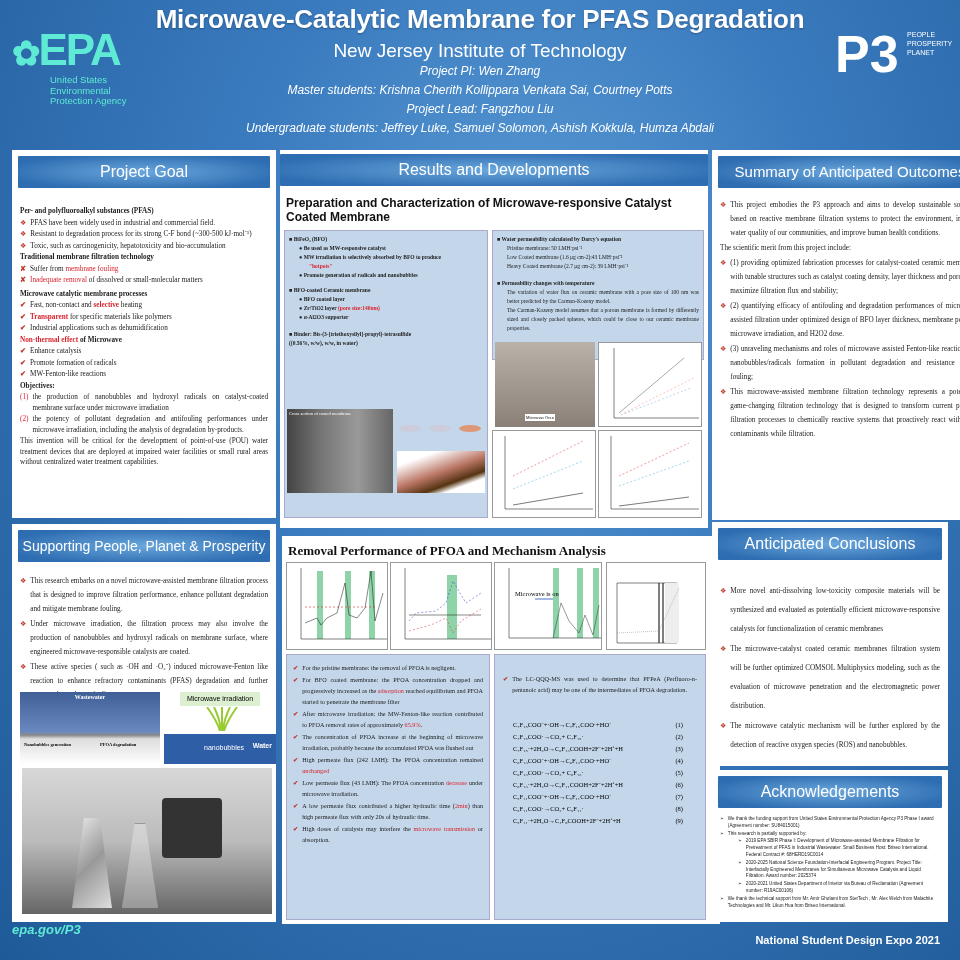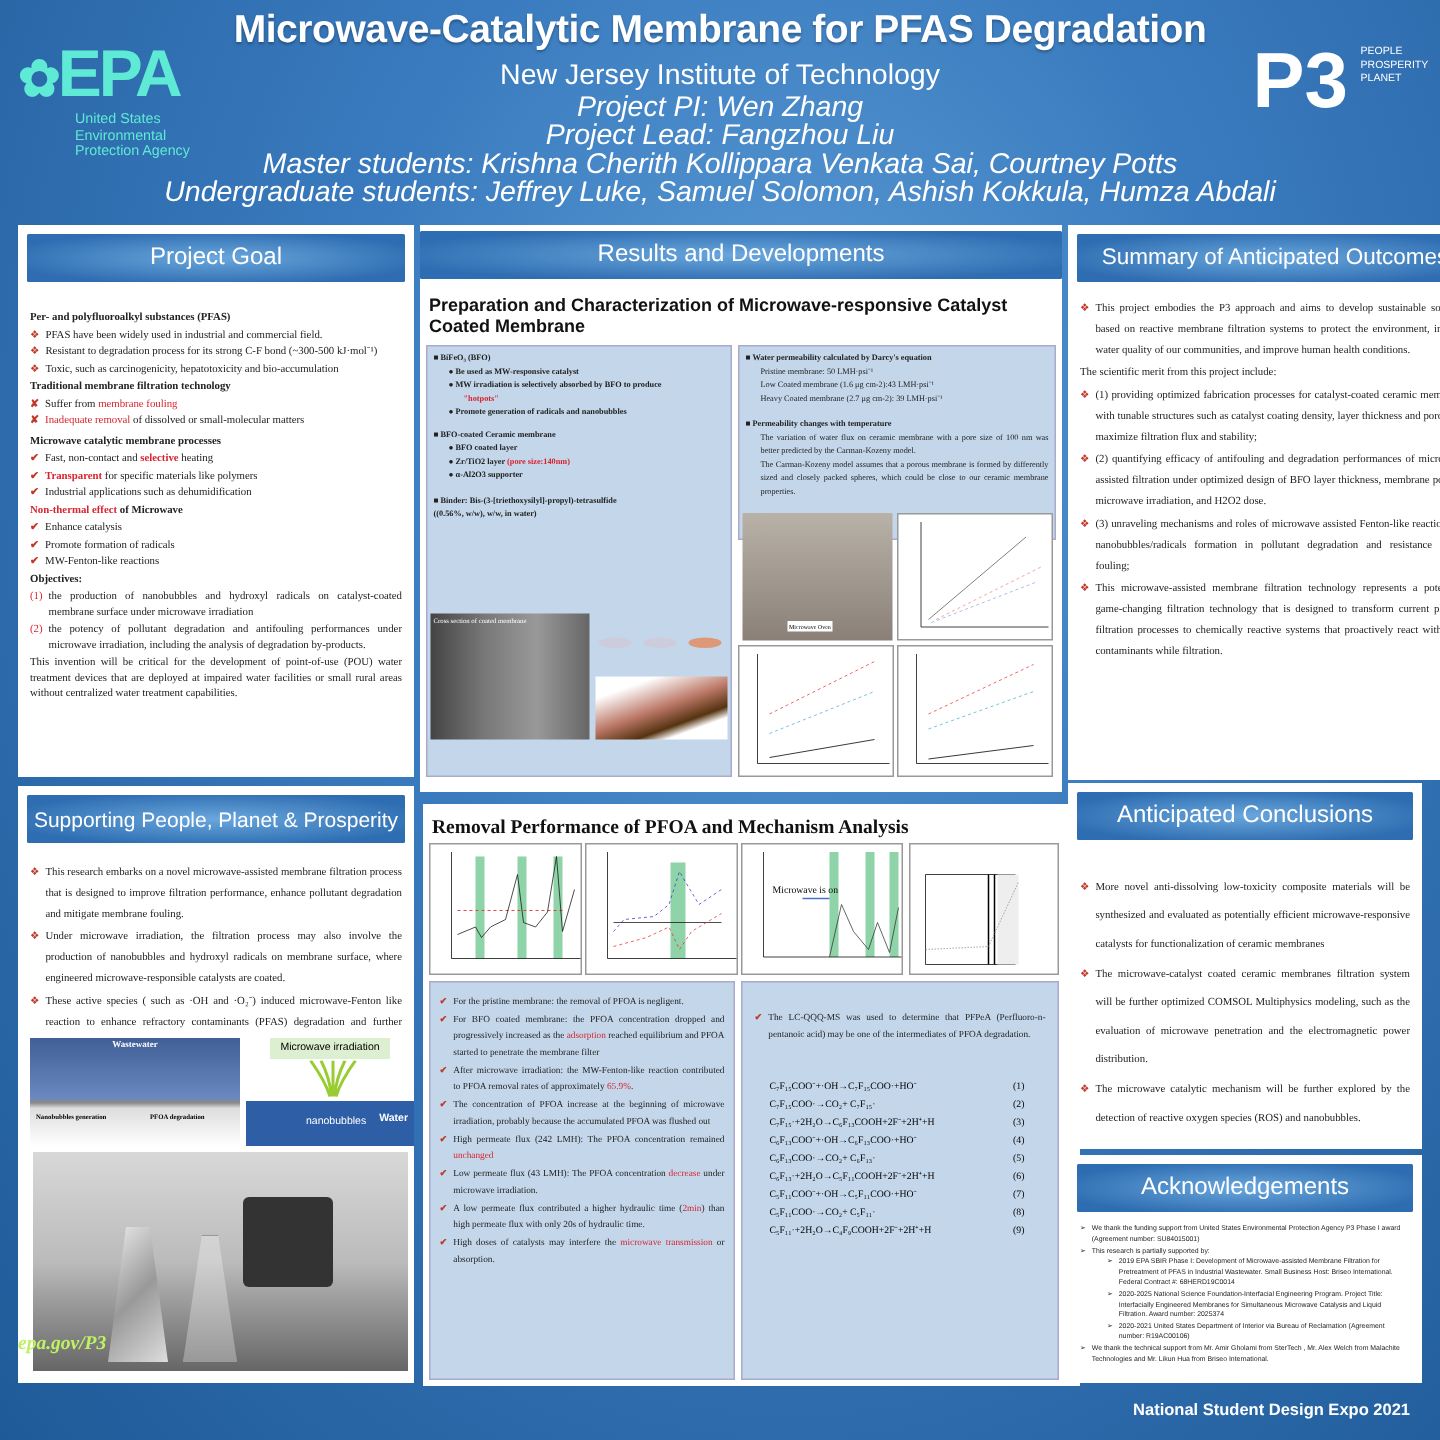--- a/index.html
+++ b/index.html
@@ -1,55 +1,55 @@
 <!DOCTYPE html>
 <html><head>
 <meta charset="utf-8">
 <style>
 *{box-sizing:border-box;margin:0;padding:0}
 body{width:960px;height:960px;overflow:hidden;font-family:"Liberation Serif",serif;background:#2f6fae;position:relative}
 .bg{position:absolute;inset:0;background:radial-gradient(ellipse at 55% 30%,#5b9bd5 0%,#3a7bbf 40%,#1f5a98 100%)}
 .header{position:absolute;left:0;top:0;width:960px;height:140px;color:#fff;text-align:center}
 .title{font-family:"Liberation Sans",sans-serif;font-weight:bold;font-size:26px;margin-top:4px;letter-spacing:-0.3px;text-shadow:0 1px 2px rgba(0,0,0,.3)}
 .inst{font-family:"Liberation Sans",sans-serif;font-size:19px;margin-top:5px}
-.hl{font-family:"Liberation Sans",sans-serif;font-style:italic;font-size:19px;line-height:19px}
+.hl{font-family:"Liberation Sans",sans-serif;font-style:italic;font-size:12px;line-height:19px}
 .epa{position:absolute;left:12px;top:28px;color:#5eead4;font-family:"Liberation Sans",sans-serif}
 .epa .big{font-size:44px;font-weight:bold;letter-spacing:-2px;line-height:44px}
 .epa .small{font-size:9.5px;line-height:10.5px;margin-left:38px}
 .p3{position:absolute;left:835px;top:28px;color:#fff;font-family:"Liberation Sans",sans-serif}
 .p3 .big{font-size:52px;font-weight:bold;line-height:52px;display:inline-block}
 .p3 .words{display:inline-block;vertical-align:top;font-size:7px;line-height:9px;margin-left:4px;margin-top:2px}
 .col{position:absolute;background:#fff}
 .sechead{margin:6px 6px 0 6px;height:32px;background:linear-gradient(180deg,#5b9bd5 0%,#2e6db1 100%);color:#fff;font-family:Liberation Sans, sans-serif;font-size:16px;text-align:center;line-height:32px;border-radius:1px;background:radial-gradient(ellipse at 50% 50%,#6aa7dd 0%,#2e6db1 80%)}
 .txt{font-size:7.2px;color:#222;line-height:10.5px;padding:0 8px}
 .txt b{font-weight:bold}
 .red{color:#d9232e}
 .item{display:flex;gap:4px;margin:1px 0}
 .dia{color:#c0392b;font-size:7px}
 .chk{color:#c0392b;font-weight:bold}
 .xm{color:#c0392b;font-weight:bold}
 .panel{background:#c3d6ea;border:1px solid #aac}
-.footer-left{position:absolute;left:12px;top:887px;color:#bef264;font-family:Liberation Serif, serif;font-weight:bold;font-style:italic;font-size:13px}
+.footer-left{position:absolute;left:12px;top:922px;color:#5eead4;font-family:Liberation Sans, sans-serif;font-weight:bold;font-style:italic;font-size:13px}
 .footer-right{position:absolute;right:20px;top:934px;color:#fff;font-family:"Liberation Sans",sans-serif;font-weight:bold;font-size:11px}
 .chartbox{position:absolute;background:#fff;border:1px solid #999}
 .subh{font-family:"Liberation Sans",sans-serif;font-weight:bold;font-size:12px;color:#111;padding:0 6px;line-height:14px}
 .sm{font-size:5.5px;line-height:9px}
 .eq{font-size:6.5px;line-height:12px;display:flex;justify-content:space-between;width:170px}
 </style>
 </head>
 <body>
 
 <div class="bg"></div>
 
 <div class="header">
   <div class="title">Microwave-Catalytic Membrane for PFAS Degradation</div>
   <div class="inst">New Jersey Institute of Technology</div>
   <div class="hl">Project PI: Wen Zhang</div>
+  <div class="hl">Master students: Krishna Cherith Kollippara Venkata Sai, Courtney Potts</div>
   <div class="hl">Project Lead: Fangzhou Liu</div>
-  <div class="hl">Master students: Krishna Cherith Kollippara Venkata Sai, Courtney Potts</div>
   <div class="hl">Undergraduate students: Jeffrey Luke, Samuel Solomon, Ashish Kokkula, Humza Abdali</div>
 </div>
 
 <div class="epa">
   <div class="big"><span style="font-size:34px">✿</span><span>EPA</span></div>
   <div class="small">United States</div>
   <div class="small">Environmental</div>
   <div class="small">Protection Agency</div>
 </div>
 

